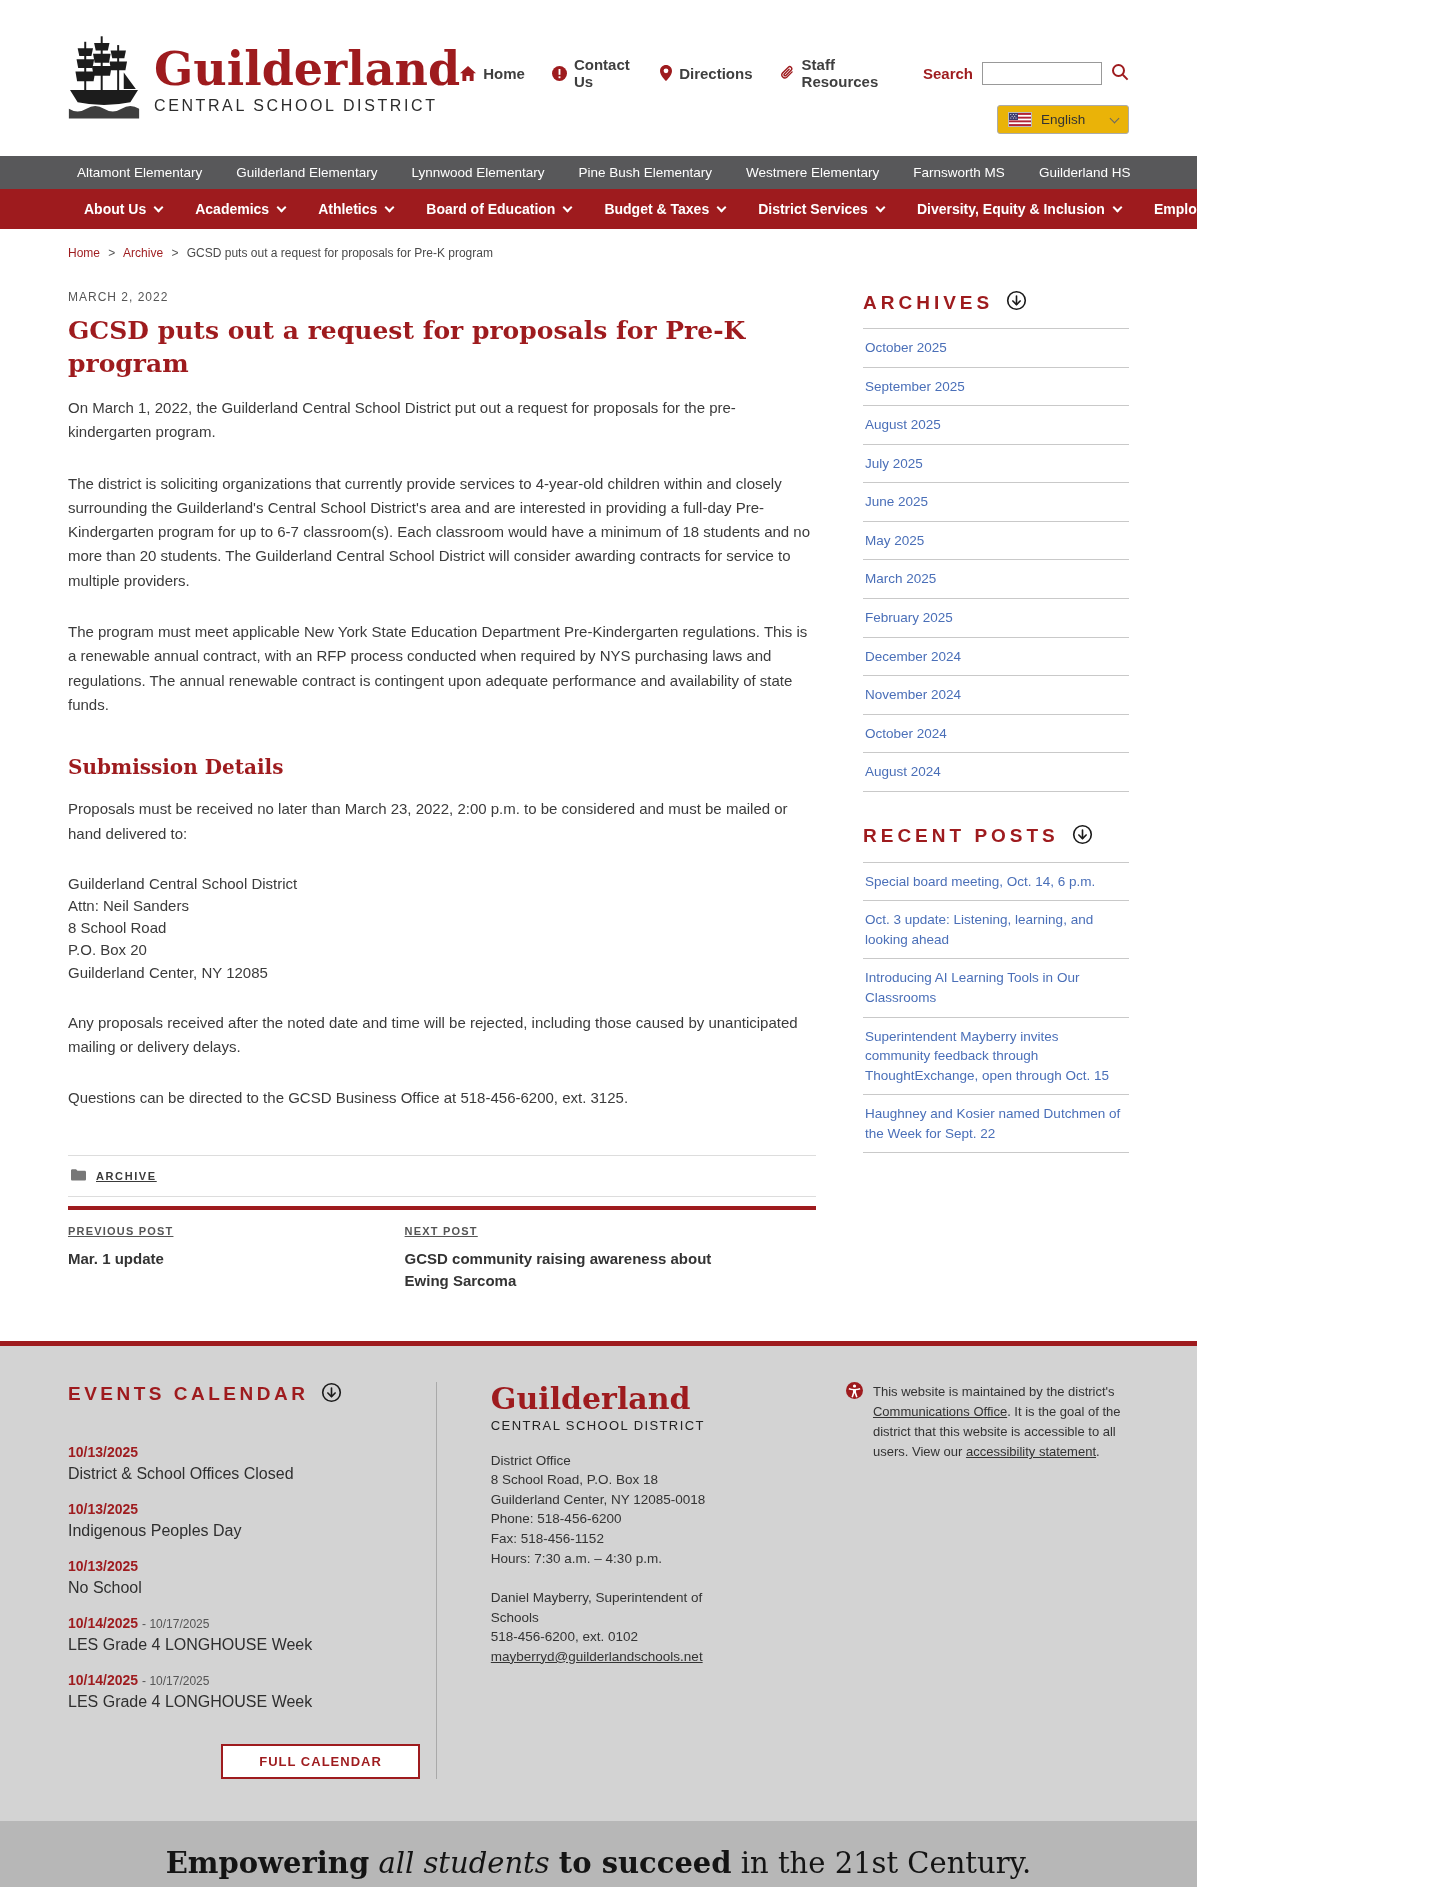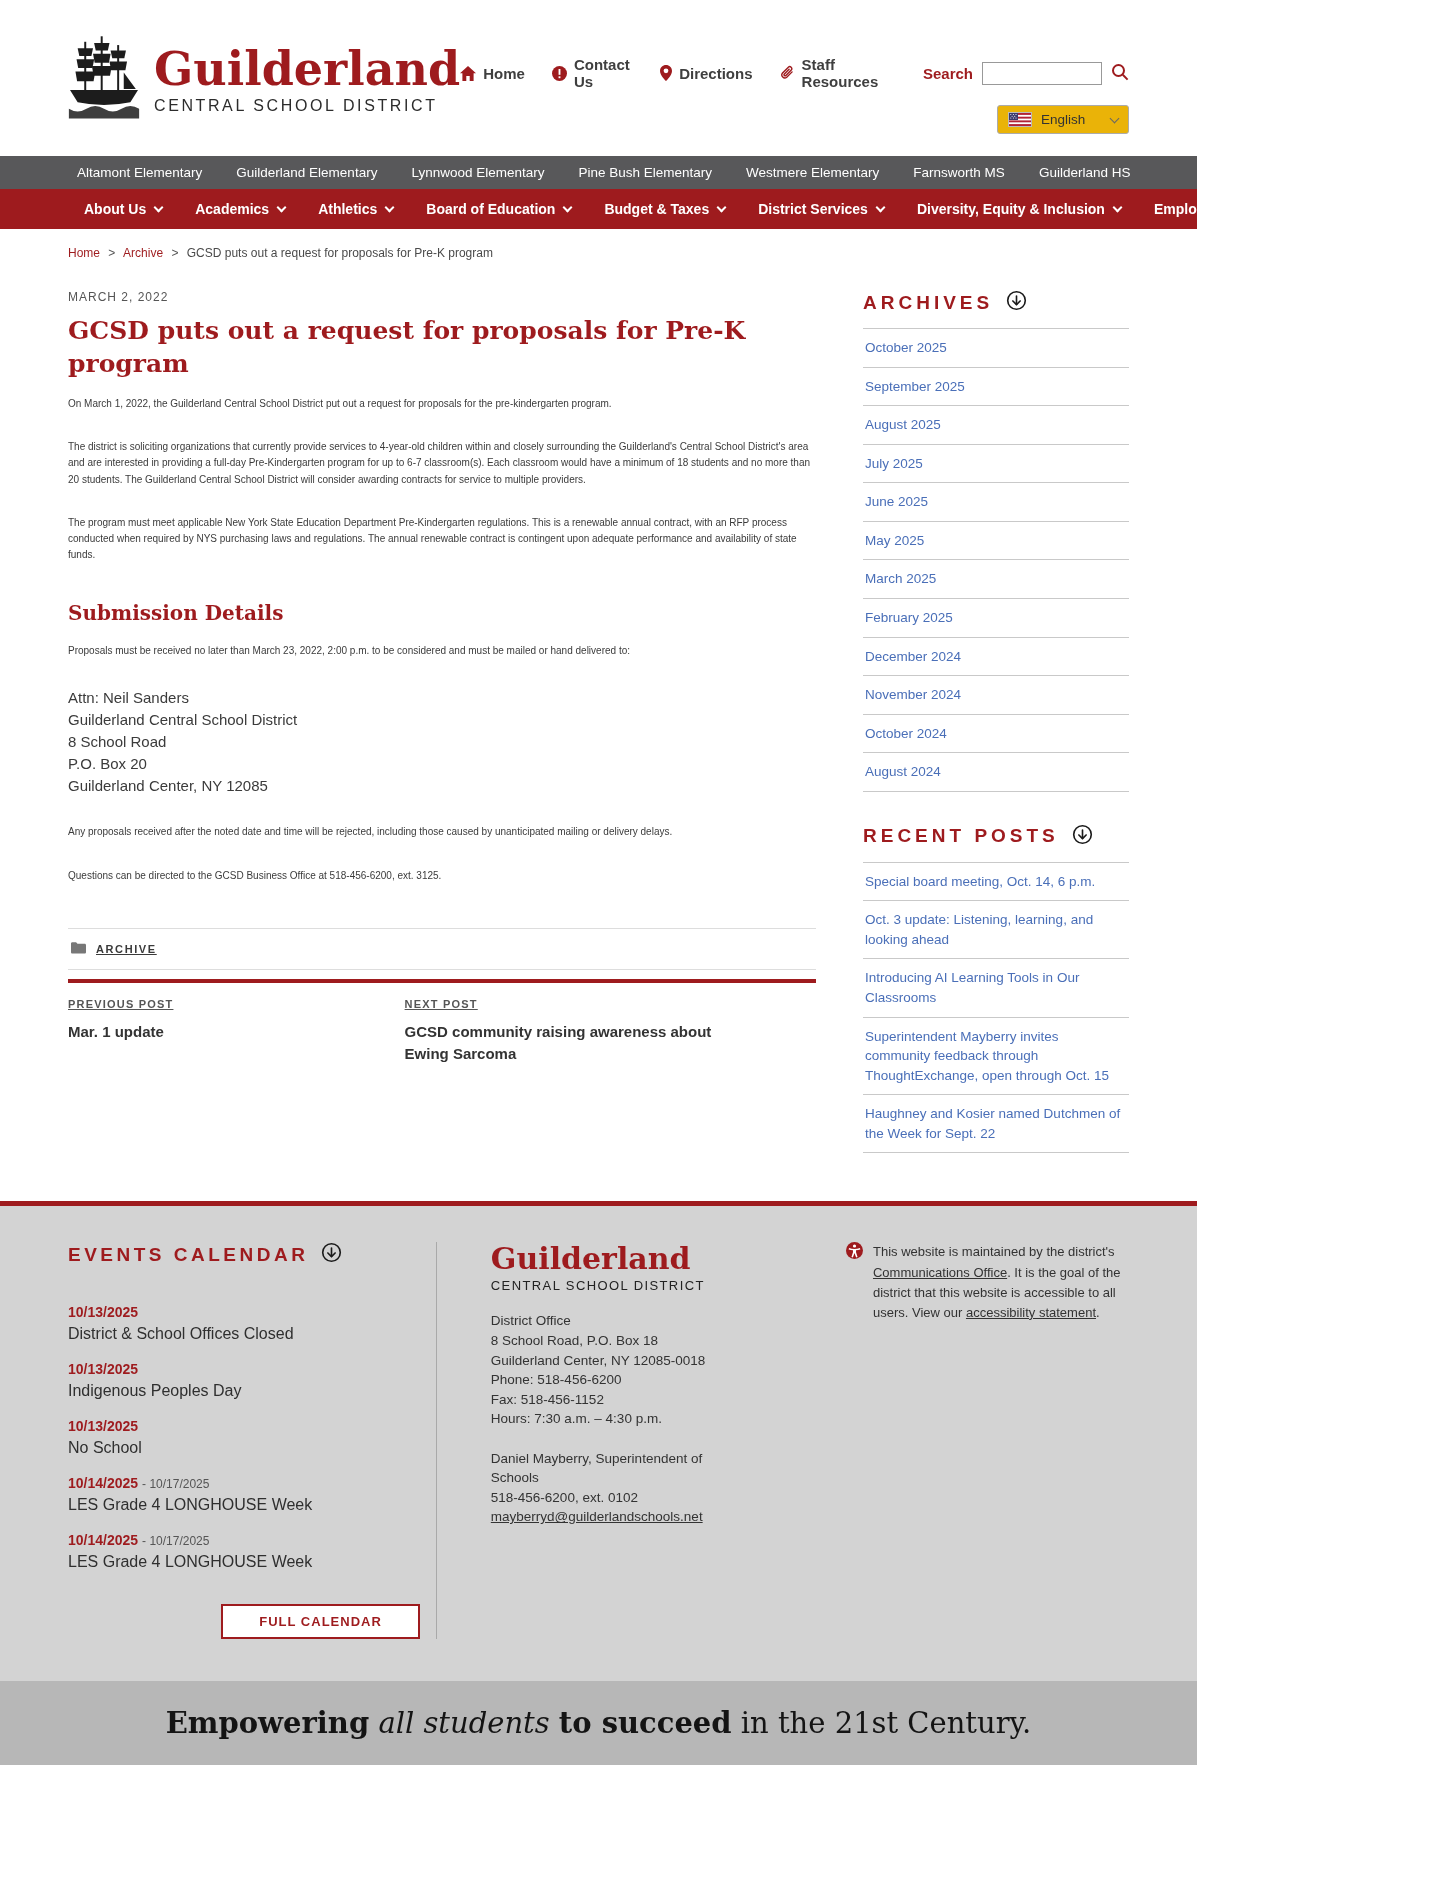--- a/index.html
+++ b/index.html
@@ -43,21 +43,21 @@
   .breadcrumb{padding:17px 0 6px;font-size:12px;color:#4a4a4a}
   .breadcrumb a{color:#9e1b1e}
   .bc-sep{margin:0 5px;color:#555}
 
   
   .content{display:flex;padding-top:12px;padding-bottom:28px}
   .article-col{width:748px}
   .sidebar-col{width:266px;margin-left:auto;padding-top:12px}
   .post-date{font-size:12px;color:#555;letter-spacing:1px;margin:12px 0 11px}
   .post-title{font-family:"DejaVu Serif","Liberation Serif",serif;font-size:25px;color:#9e1b1e;margin-bottom:16px;line-height:1.3;font-weight:bold}
-  .article-col p{font-size:10px;line-height:1.62;color:#3b3b3b;margin-bottom:27px}
+  .article-col p{font-size:15px;line-height:1.62;color:#3b3b3b;margin-bottom:27px}
   .sub-heading{font-family:"DejaVu Serif","Liberation Serif",serif;font-size:20px;color:#9e1b1e;margin:38px 0 18px;font-weight:bold}
   .address{margin-bottom:27px}
   .address div{font-size:15px;line-height:1.48;color:#3b3b3b}
   .cat-row{border-top:1px solid #ddd;border-bottom:1px solid #ddd;padding:11px 3px;display:flex;align-items:center;gap:10px;margin-top:44px}
   .cat-row a{font-size:11px;font-weight:bold;letter-spacing:1.6px;color:#3a3a3a;text-decoration:underline}
   .post-nav{border-top:4px solid #9e1b1e;margin-top:9px;padding-top:15px;display:flex}
   .pn-prev{width:45%}
   .pn-next{width:55%}
   .pn-label{font-size:11px;font-weight:bold;letter-spacing:1.2px;color:#555;text-decoration:underline;margin-bottom:11px}
   .pn-title{font-size:15px;font-weight:bold;color:#333;line-height:1.5;display:block;max-width:310px}
@@ -270,22 +270,22 @@
   <div class="container content">
     <article class="article-col">
       <div class="post-date">MARCH 2, 2022</div>
       <h1 class="post-title">GCSD puts out a request for proposals for Pre-K program</h1>
       <p>On March 1, 2022, the Guilderland Central School District put out a request for proposals for the pre-kindergarten program.</p>
       <p>The district is soliciting organizations that currently provide services to 4-year-old children within and closely surrounding the Guilderland's Central School District's area and are interested in providing a full-day Pre-Kindergarten program for up to 6-7 classroom(s). Each classroom would have a minimum of 18 students and no more than 20 students. The Guilderland Central School District will consider awarding contracts for service to multiple providers.</p>
       <p>The program must meet applicable New York State Education Department Pre-Kindergarten regulations. This is a renewable annual contract, with an RFP process conducted when required by NYS purchasing laws and regulations. The annual renewable contract is contingent upon adequate performance and availability of state funds.</p>
       <h2 class="sub-heading">Submission Details</h2>
       <p>Proposals must be received no later than March 23, 2022, 2:00 p.m. to be considered and must be mailed or hand delivered to:</p>
       <div class="address">
+        <div>Guilderland Central School District</div>
         <div>Attn: Neil Sanders</div>
-        <div>Guilderland Central School District</div>
         <div>8 School Road</div>
         <div>P.O. Box 20</div>
         <div>Guilderland Center, NY 12085</div>
       </div>
       <p>Any proposals received after the noted date and time will be rejected, including those caused by unanticipated mailing or delivery delays.</p>
       <p>Questions can be directed to the GCSD Business Office at 518-456-6200, ext. 3125.</p>
 
       <div class="cat-row">
         <span>
           <svg width="15" height="13" viewBox="0 0 16 13" fill="#777">

